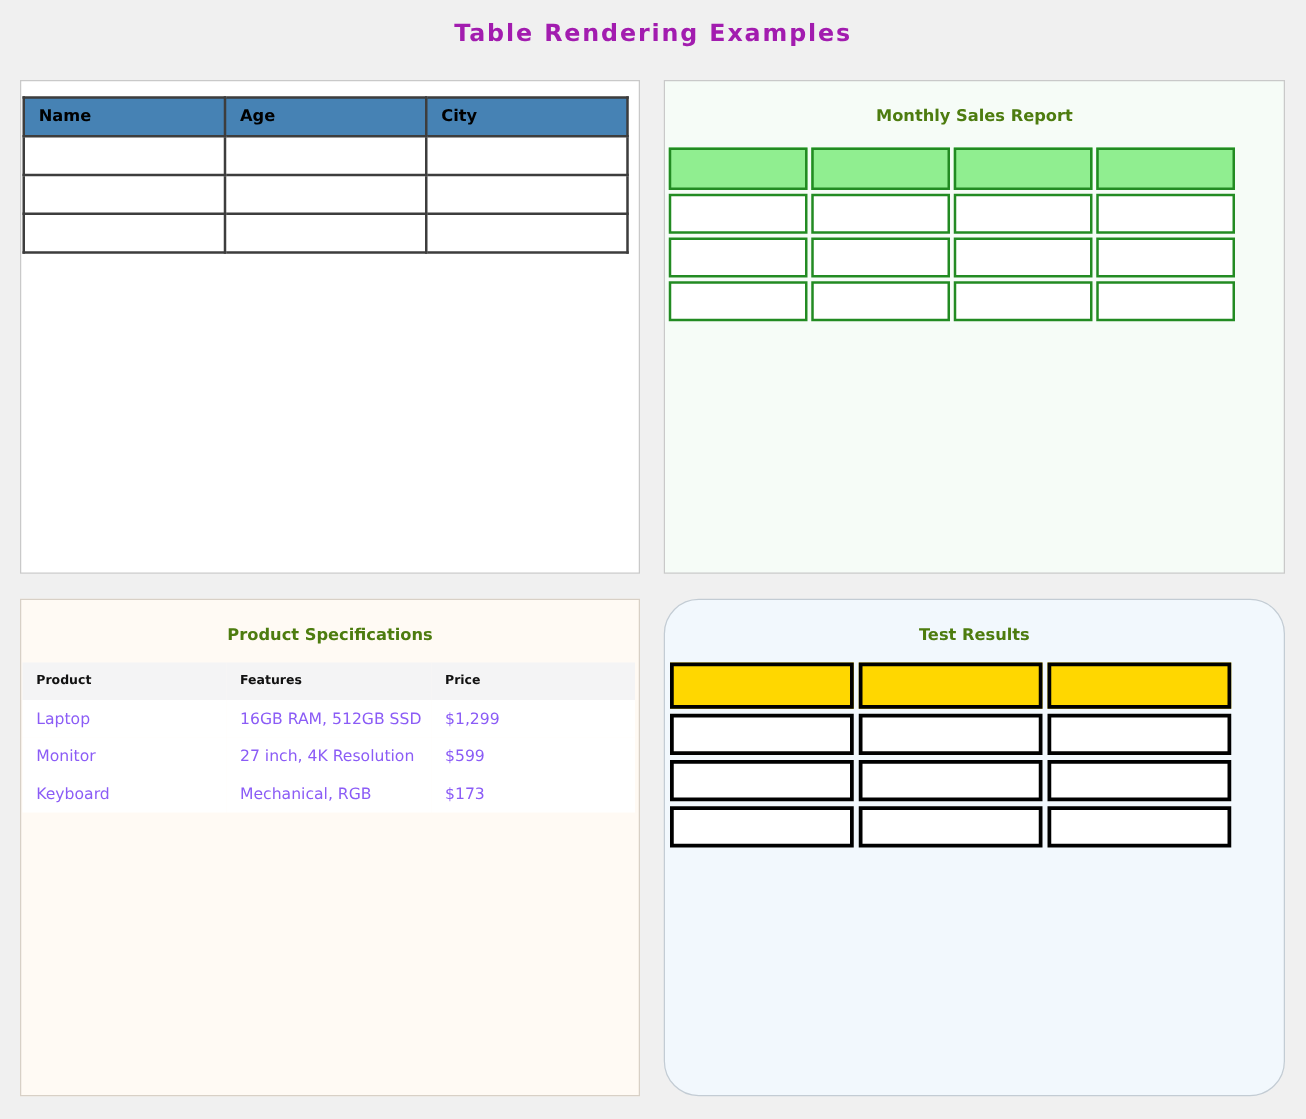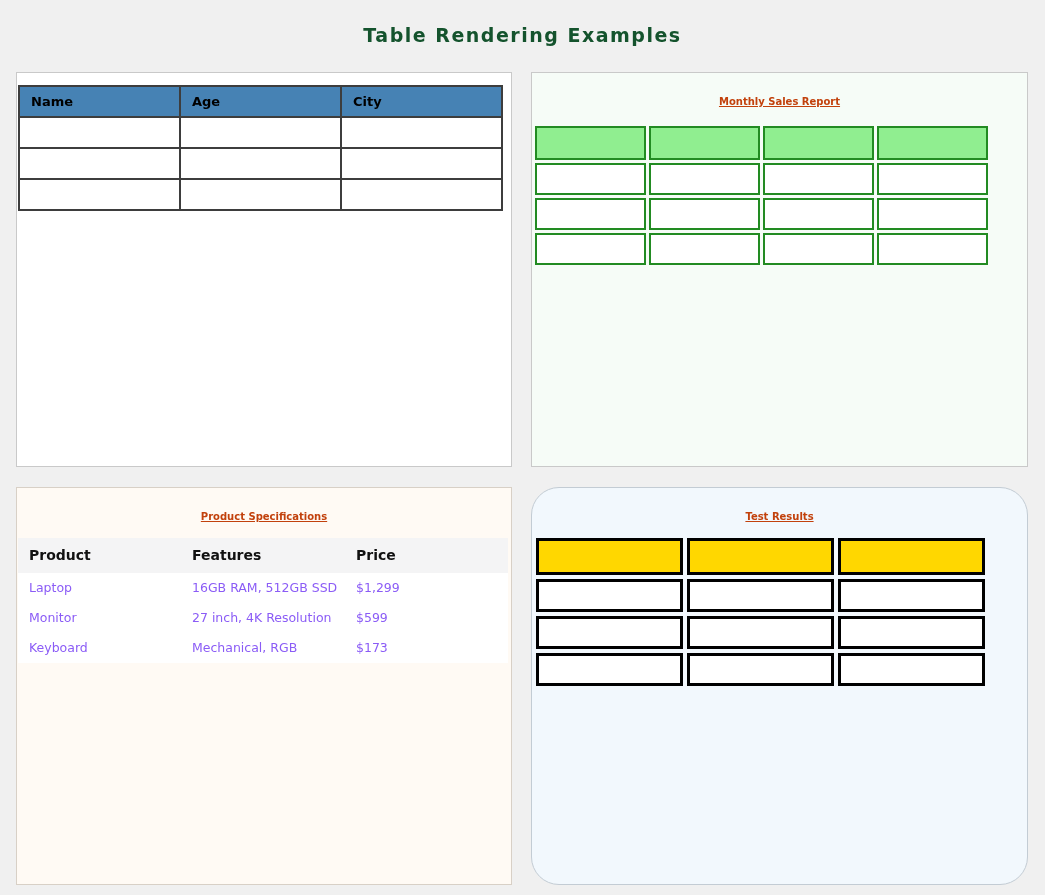--- a/index.html
+++ b/index.html
@@ -4,25 +4,25 @@
 <style>
   html,body{margin:0;padding:0;}
   body{
     width:1045px;height:895px;
     background:#f0f0f0;
     font-family:"DejaVu Sans","Liberation Sans",sans-serif;
     color:#000;
     overflow:hidden;
   }
   .page-title{
-    margin:0;padding-top:24px;
+    margin:0;padding-top:16px;
     text-align:center;
     font-size:19px;font-weight:bold;
     letter-spacing:1.5px;
-    color:#14532d;
+    color:#a21caf;
   }
   .grid{
     margin:26px 16px 0 16px;
     display:grid;
     grid-template-columns:496px 497px;
     grid-template-rows:395px 398px;
     column-gap:19px;
     row-gap:20px;
   }
   .panel{
@@ -30,24 +30,23 @@
     border:1px solid #c9c9c9;
     overflow:hidden;
   }
   .panel-basic{background:#ffffff;}
   .panel-sales{background:#f6fcf7;}
   .panel-products{background:#fffaf4;border-color:#d8d0c6;}
   .panel-tests{background:#f2f8fd;border-color:#c3ccd4;border-radius:28px;}
   .panel-title{
     margin:20px 0 0 0;
     text-align:center;
-    font-size:10px;font-weight:bold;
-    color:#c2410c;
+    font-size:13px;font-weight:bold;
+    color:#4d7c0f;
     line-height:17px;
-    text-decoration:underline;
   }
 
   
   table{table-layout:fixed;}
   .basic-table{
     border-collapse:collapse;
     margin:12px 0 0 1px;
   }
   .basic-table th,.basic-table td{
     border:2px solid #3d3d3d;
@@ -78,21 +77,21 @@
 
   
   .products-table{
     border-collapse:collapse;
     margin:13px 0 0 1px;
     width:457px;
   }
   .products-table th{
     background:#f4f4f5;
     text-align:left;
-    font-size:14px;font-weight:bold;
+    font-size:10px;font-weight:bold;
     padding:9px 0 10px 11px;
     color:#111;
   }
   .products-table td{
     background:#ffffff;
     font-size:12.5px;
     padding:7px 0 8px 11px;
     color:#8b5cf6;
   }
   .products-table .col-product{width:152px;}

